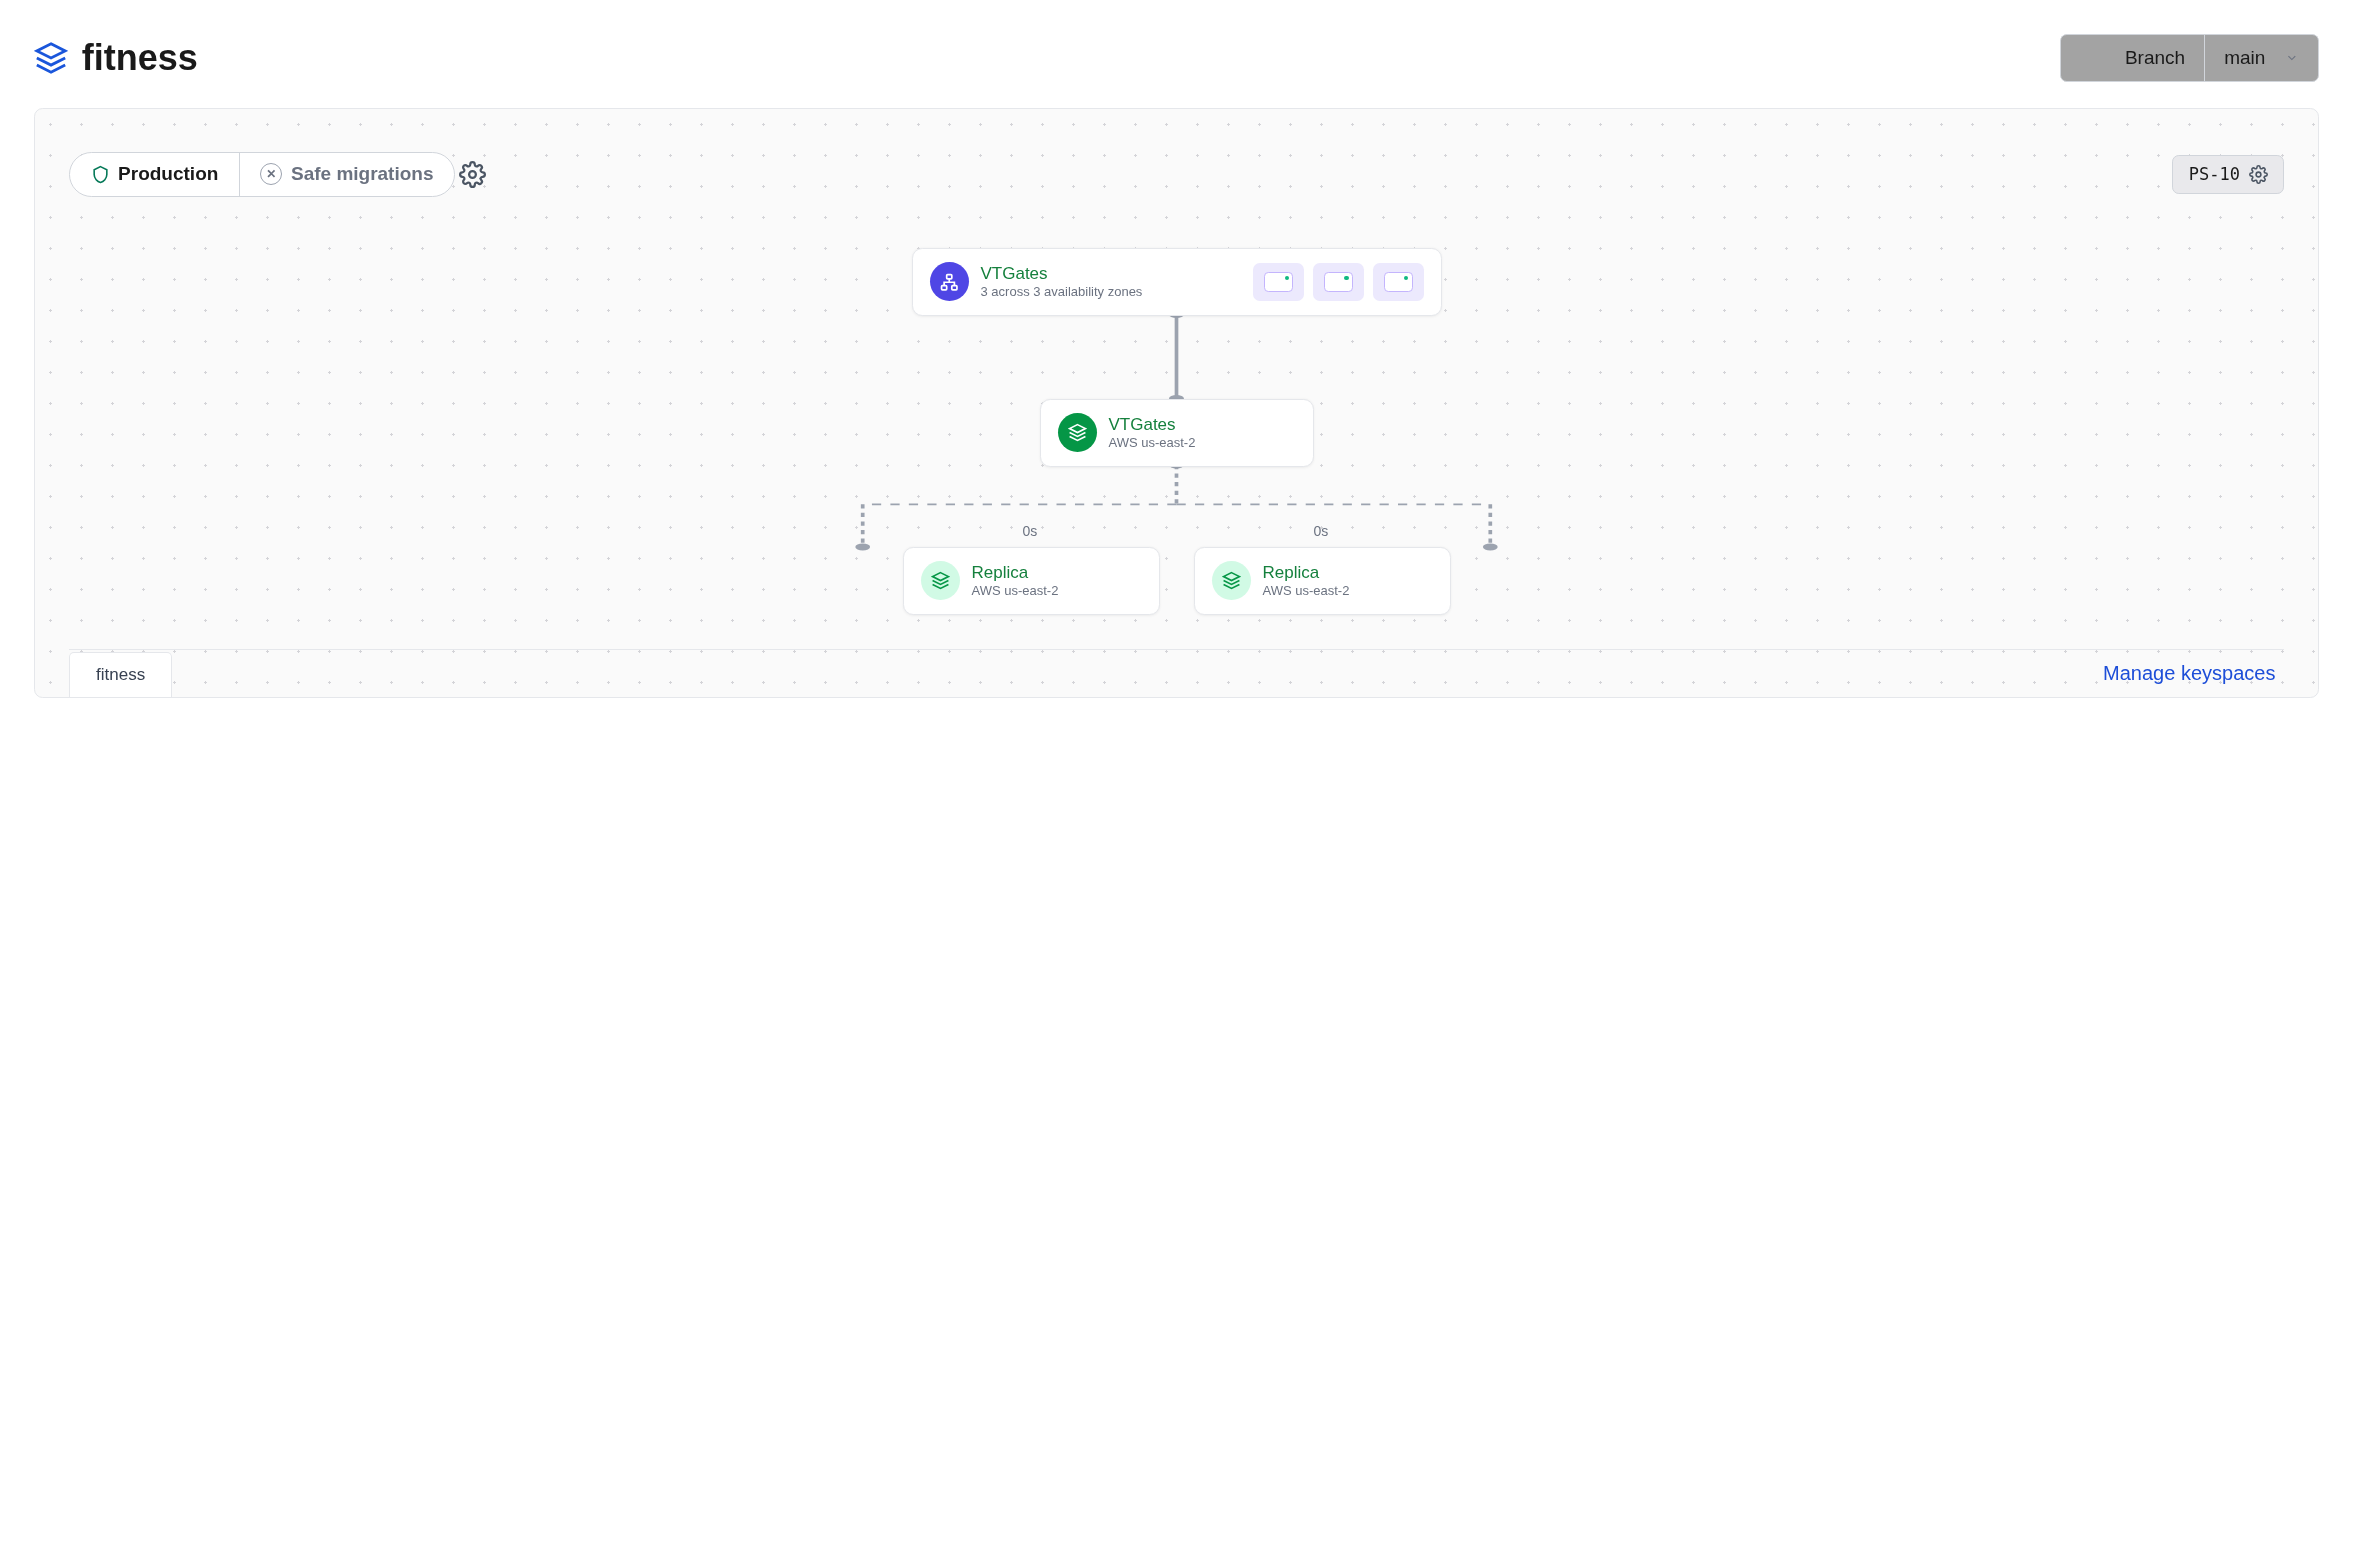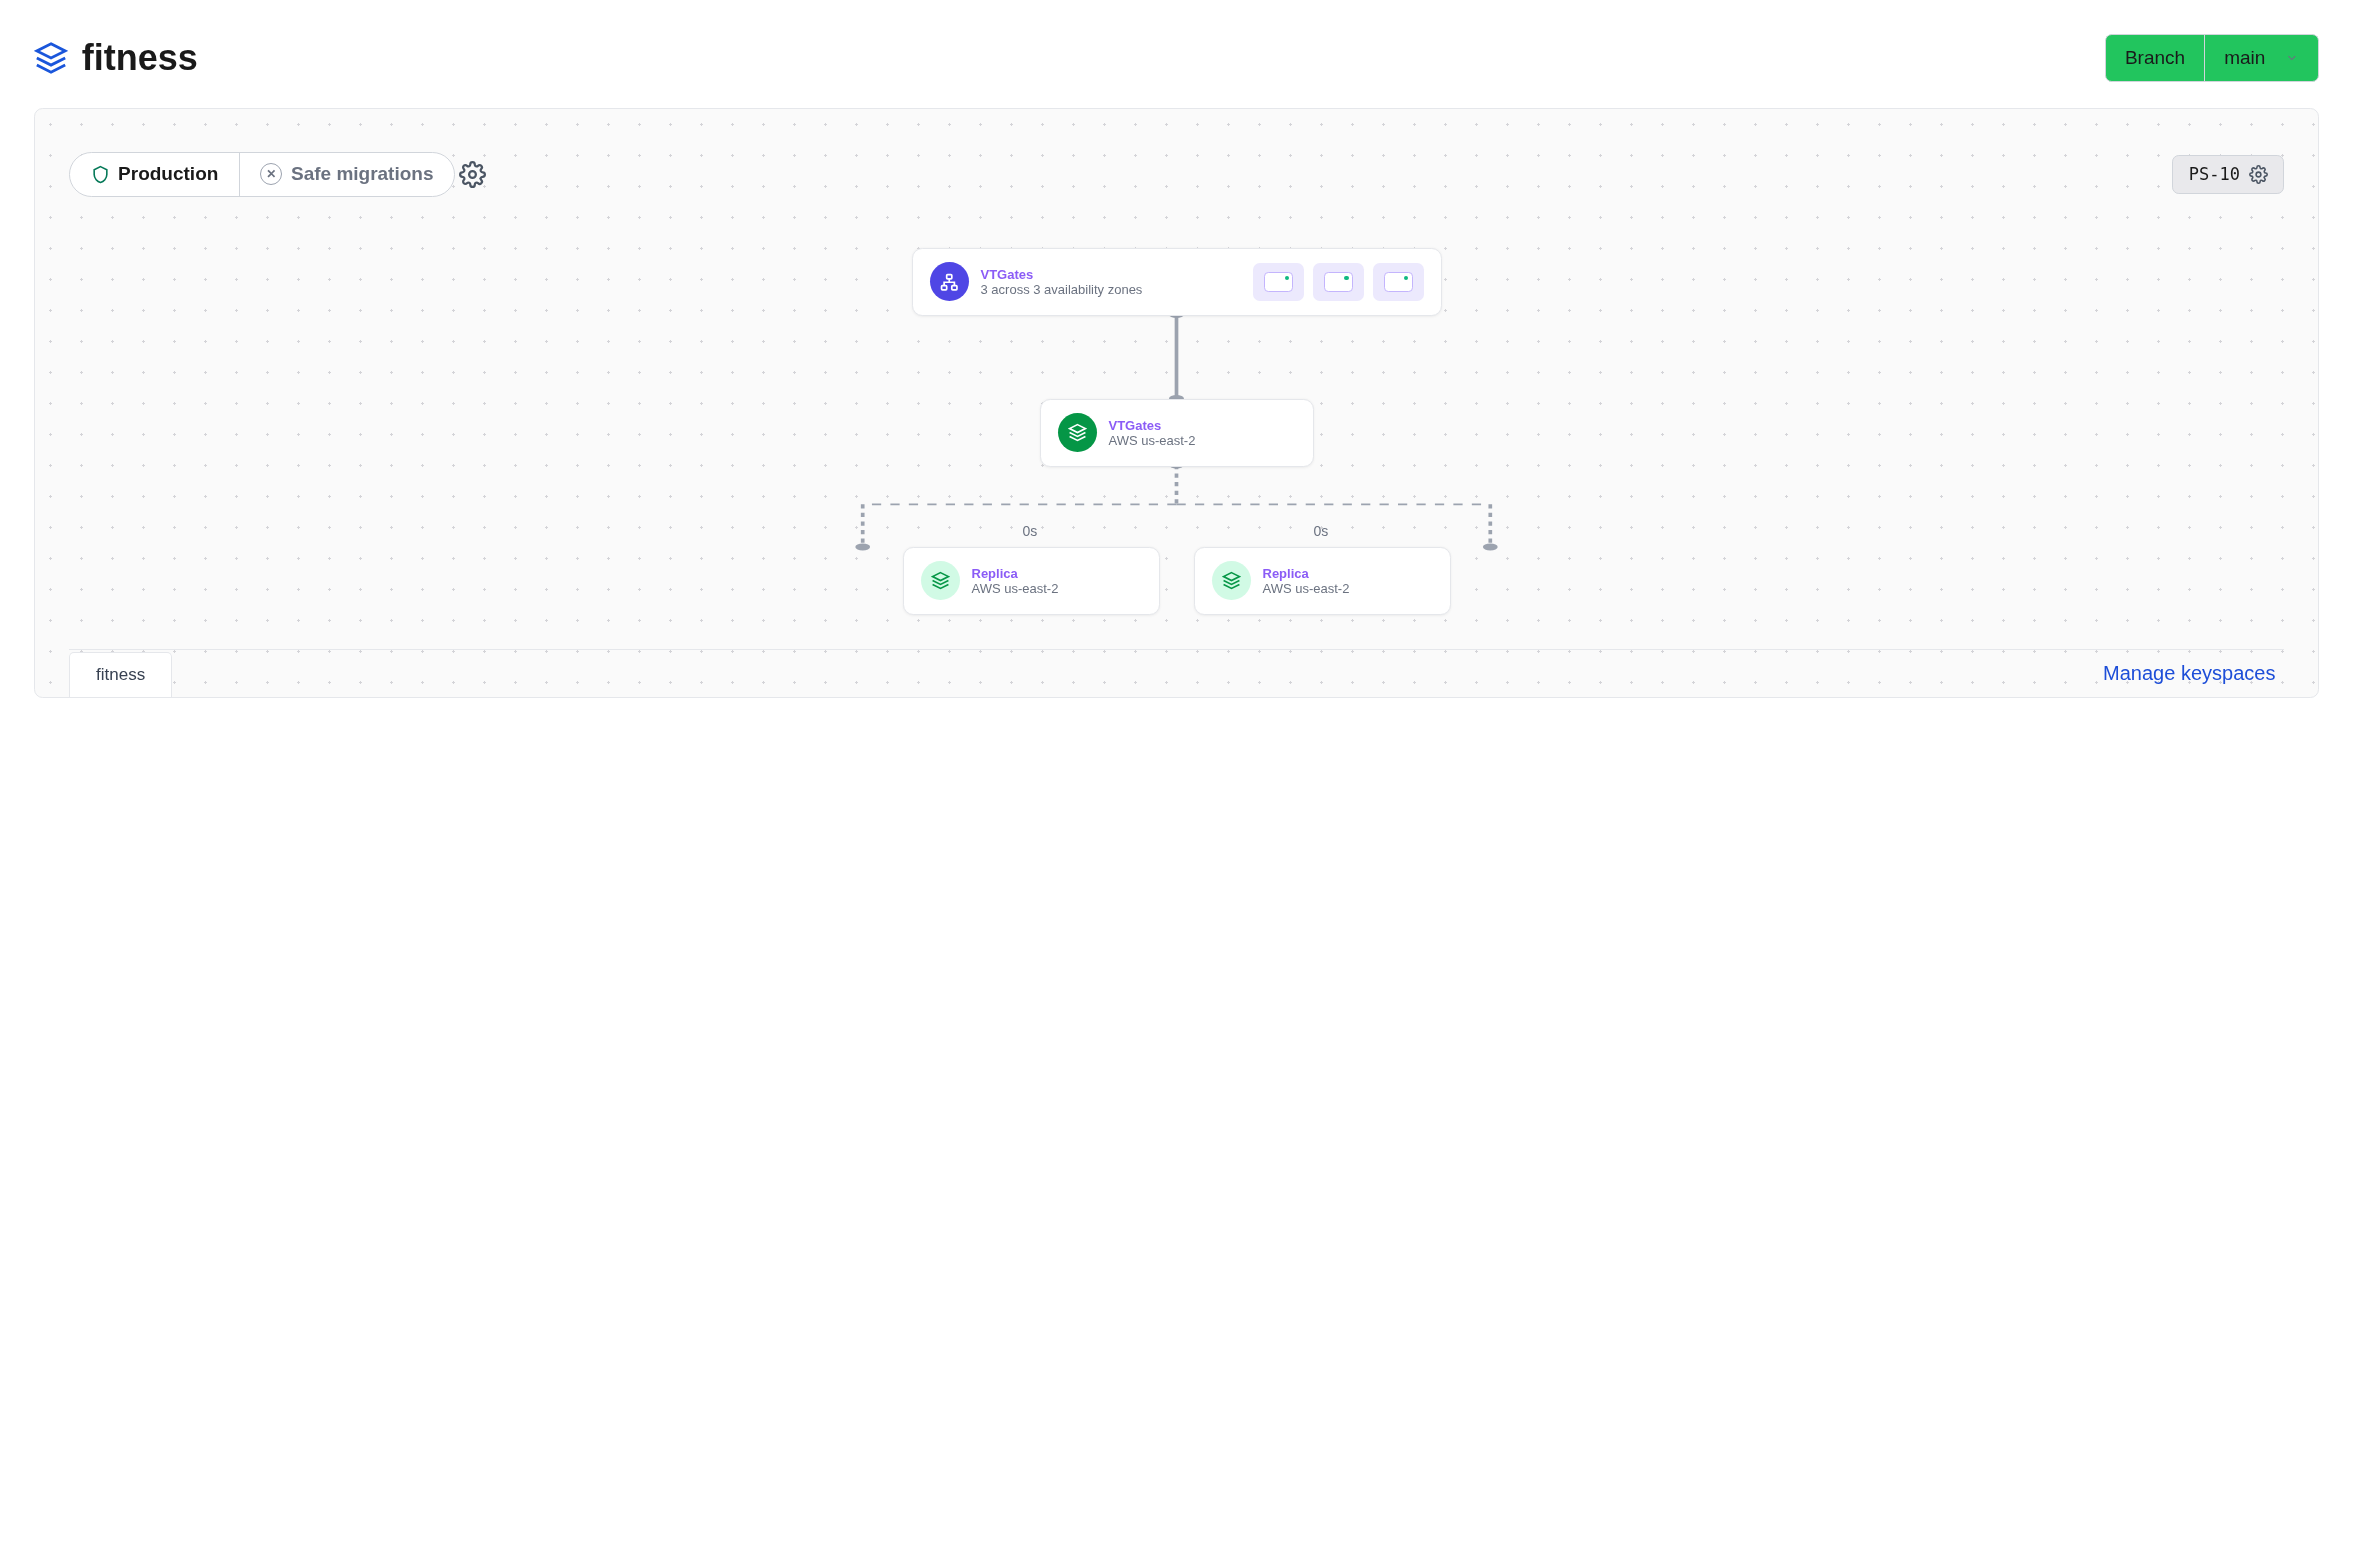--- a/index.html
+++ b/index.html
@@ -28,21 +28,22 @@
   .db-title {
     font-size: 36px;
     font-weight: 700;
     color: #1a1a1a;
   }
   .branch-selector {
     display: flex;
     border: 0.9px solid #d1d5db;
     border-radius: 6.8px;
     overflow: hidden;
-    background: #22c55e;
+    background: #a3a3a3;
+    padding-left: 45px;
   }
   .branch-label {
     padding: 12px 19px;
     font-size: 19px;
     color: #1a1a1a;
     border-right: 0.9px solid #d1d5db;
   }
   .branch-value {
     padding: 12px 19px;
     font-size: 19px;
@@ -144,21 +145,21 @@
   .node-icon {
     width: 39px; height: 39px;
     border-radius: 50%;
     display:flex; align-items:center; justify-content:center;
     flex-shrink:0;
   }
   .ic-purple { background:#4f46e5; color:#fff; }
   .ic-green  { background:#059646; color:#fff; }
   .ic-ltgrn  { background:#d1fae5; color:#059646; }
   .node-text { display:flex; flex-direction:column; }
-  .node-title { font-size: 13px; font-weight:700; color:#8b5cf6; }
+  .node-title { font-size: 17px; font-weight:400; color:#15803d; }
   .node-sub   { font-size: 13px; color:#6b7280; }
 
   .vtgates-node { left: 50%; top: 0; transform: translateX(-50%); width: 530px; justify-content: space-between; }
   .vt-left { display:flex; align-items:center; gap:12px; }
   .az-boxes { display:flex; gap:8.6px; }
   .az {
     width:51px; height:38px;
     background:#ece9fd;
     border-radius:6.8px;
     display:flex; align-items:center; justify-content:center;

